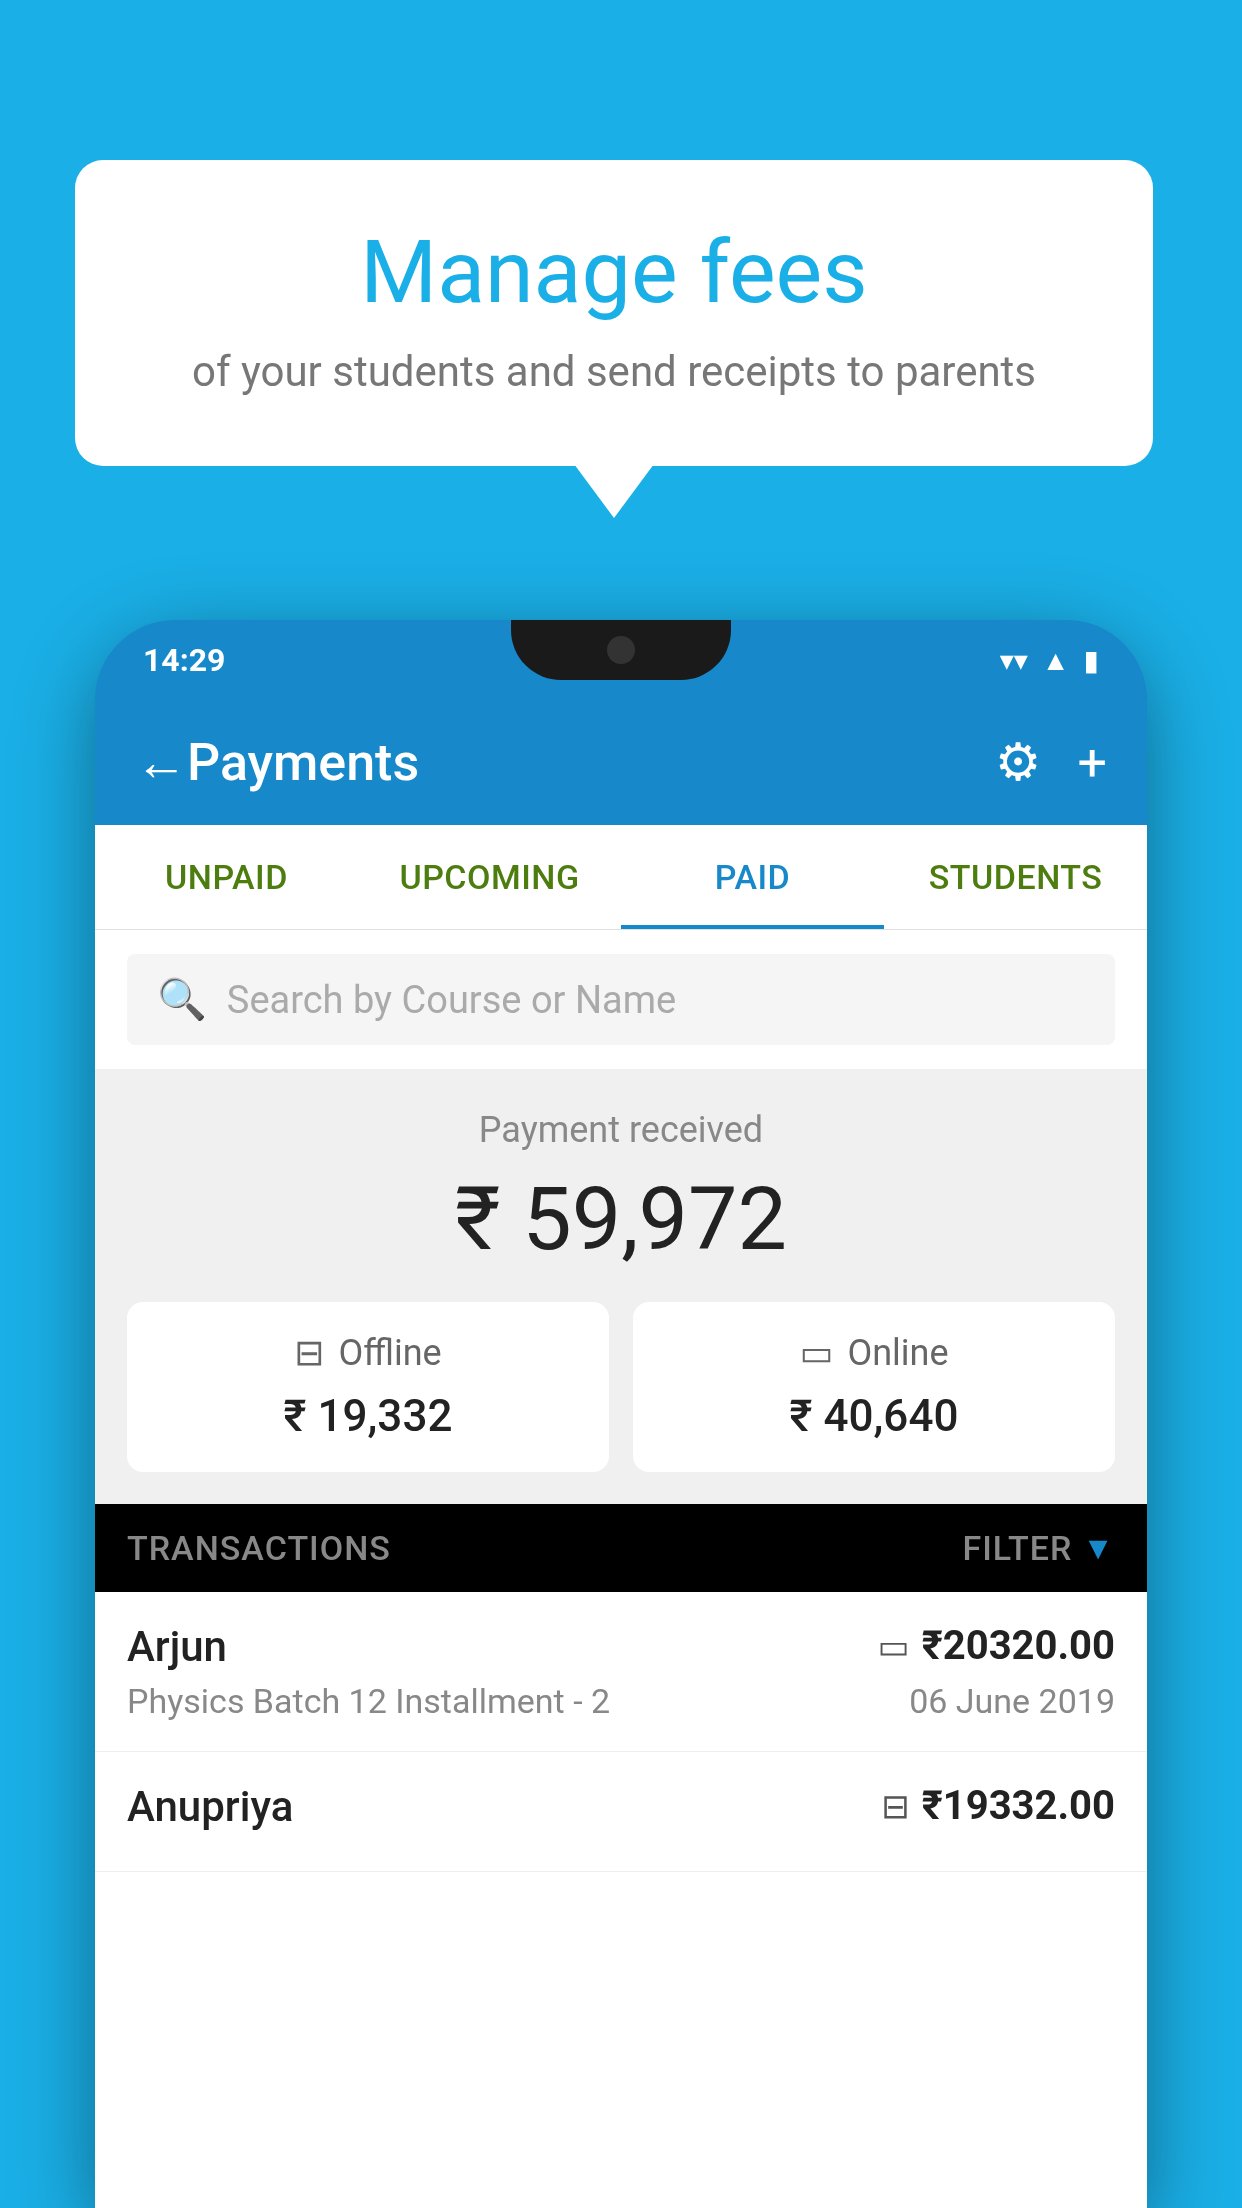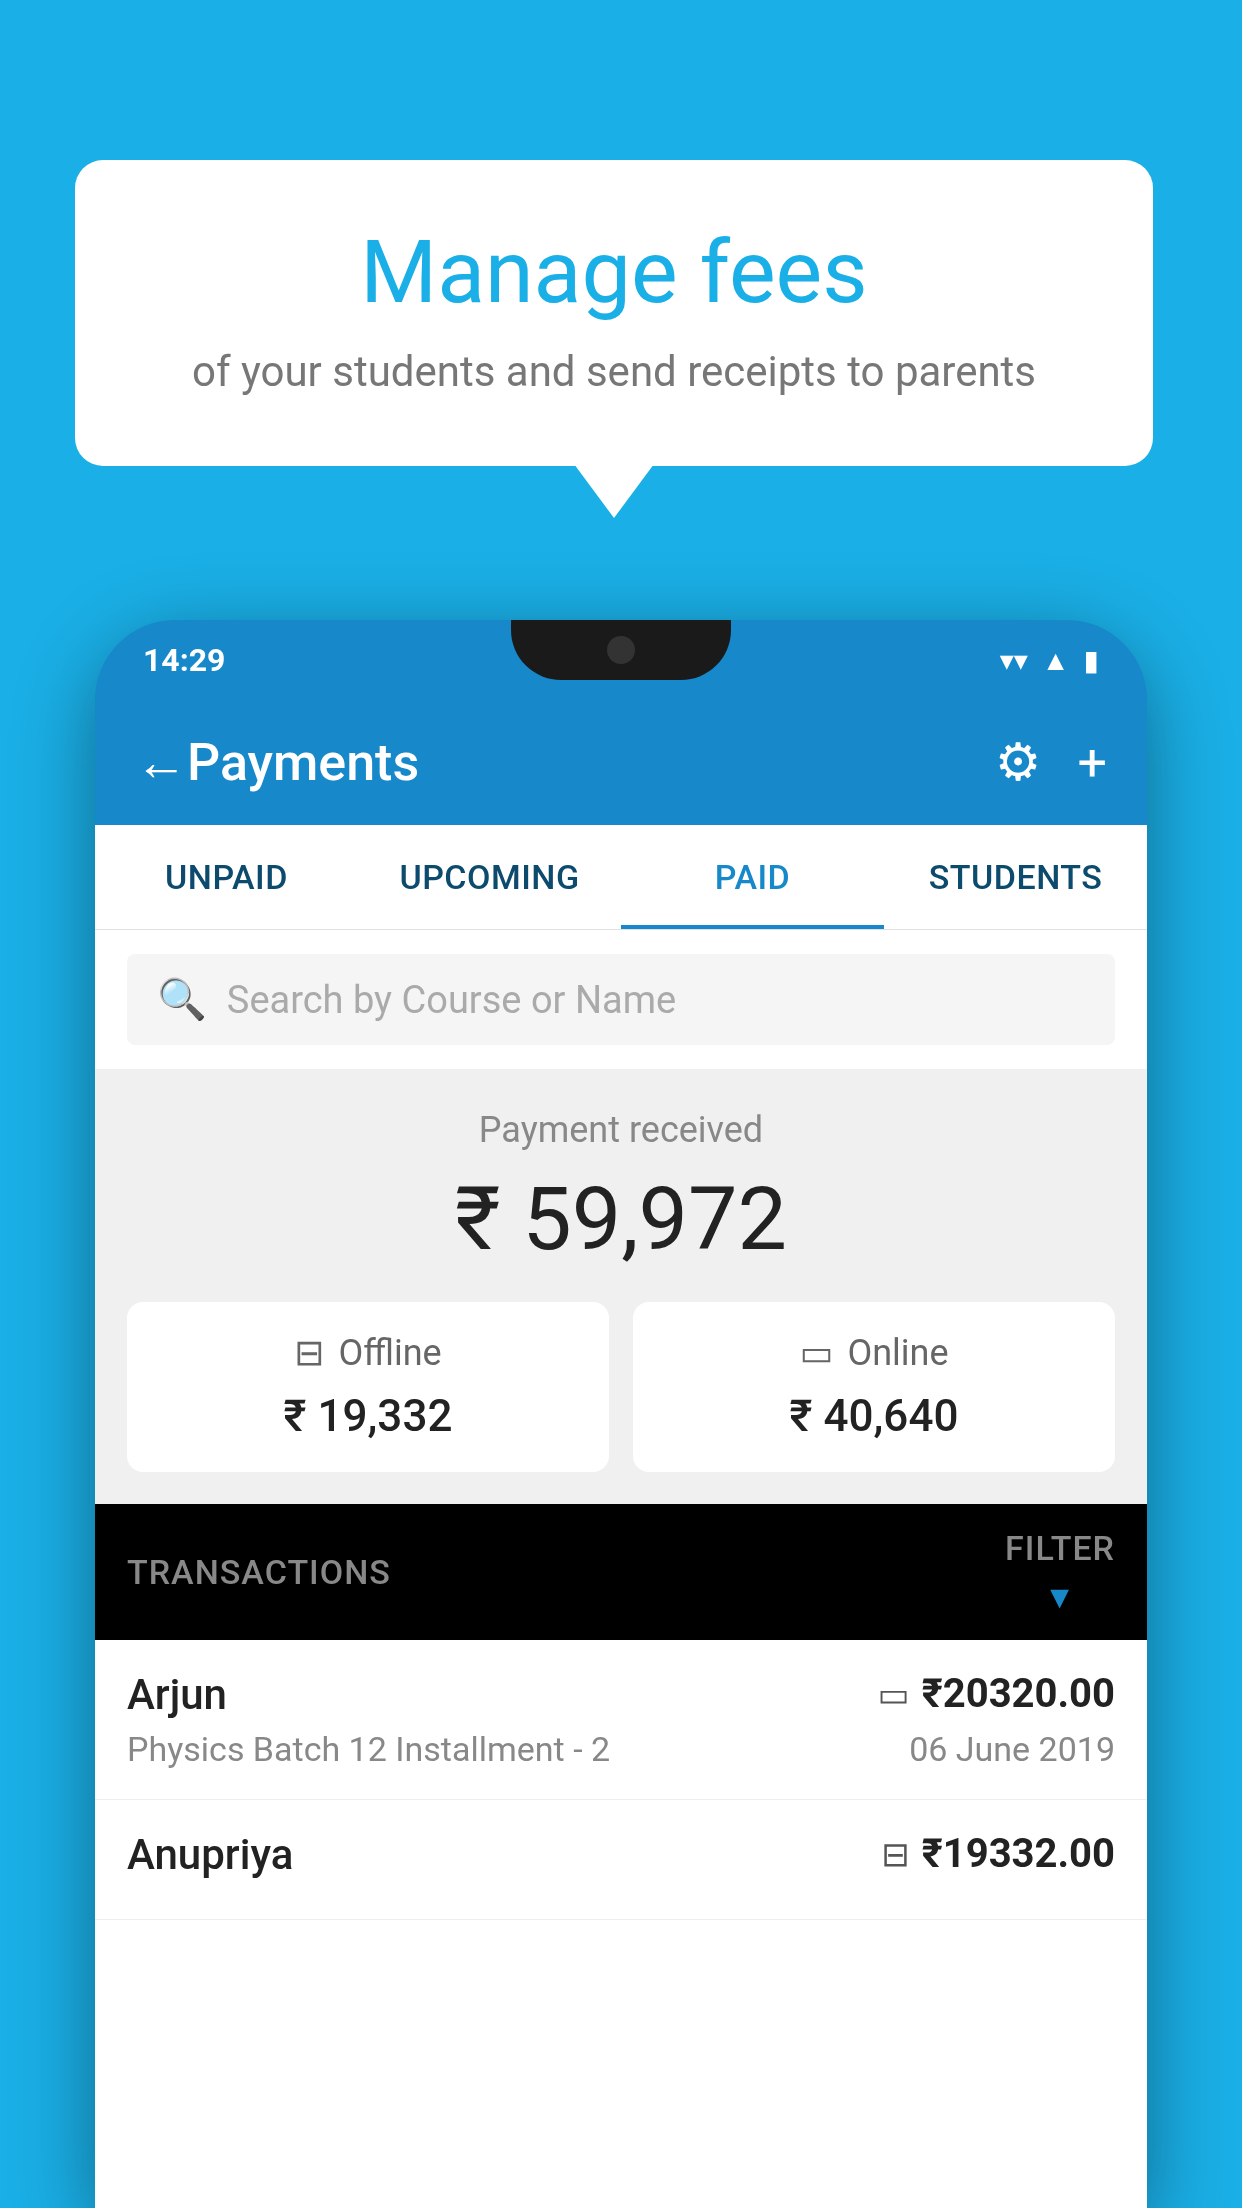--- a/index.html
+++ b/index.html
@@ -174,21 +174,21 @@
       flex-shrink: 0;
       border-bottom: 1px solid #e0e0e0;
     }
 
     .tab {
       flex: 1;
       text-align: center;
       padding: 32px 10px;
       font-size: 34px;
       font-weight: 500;
-      color: #0c4a6e;
+      color: #4d7c0f;
       cursor: pointer;
       position: relative;
       letter-spacing: 0.5px;
     }
 
     .tab.active {
       color: #1788c9;
     }
 
     .tab.active::after {
@@ -305,21 +305,20 @@
 
     .filter-button {
       display: flex;
       align-items: center;
       gap: 10px;
       font-size: 34px;
       font-weight: 500;
       color: #888;
       letter-spacing: 1px;
       cursor: pointer;
-      flex-direction: column;
     }
 
     .filter-icon {
       color: #1788c9;
       font-size: 32px;
     }
 
     
     .transaction-list {
       background: white;

